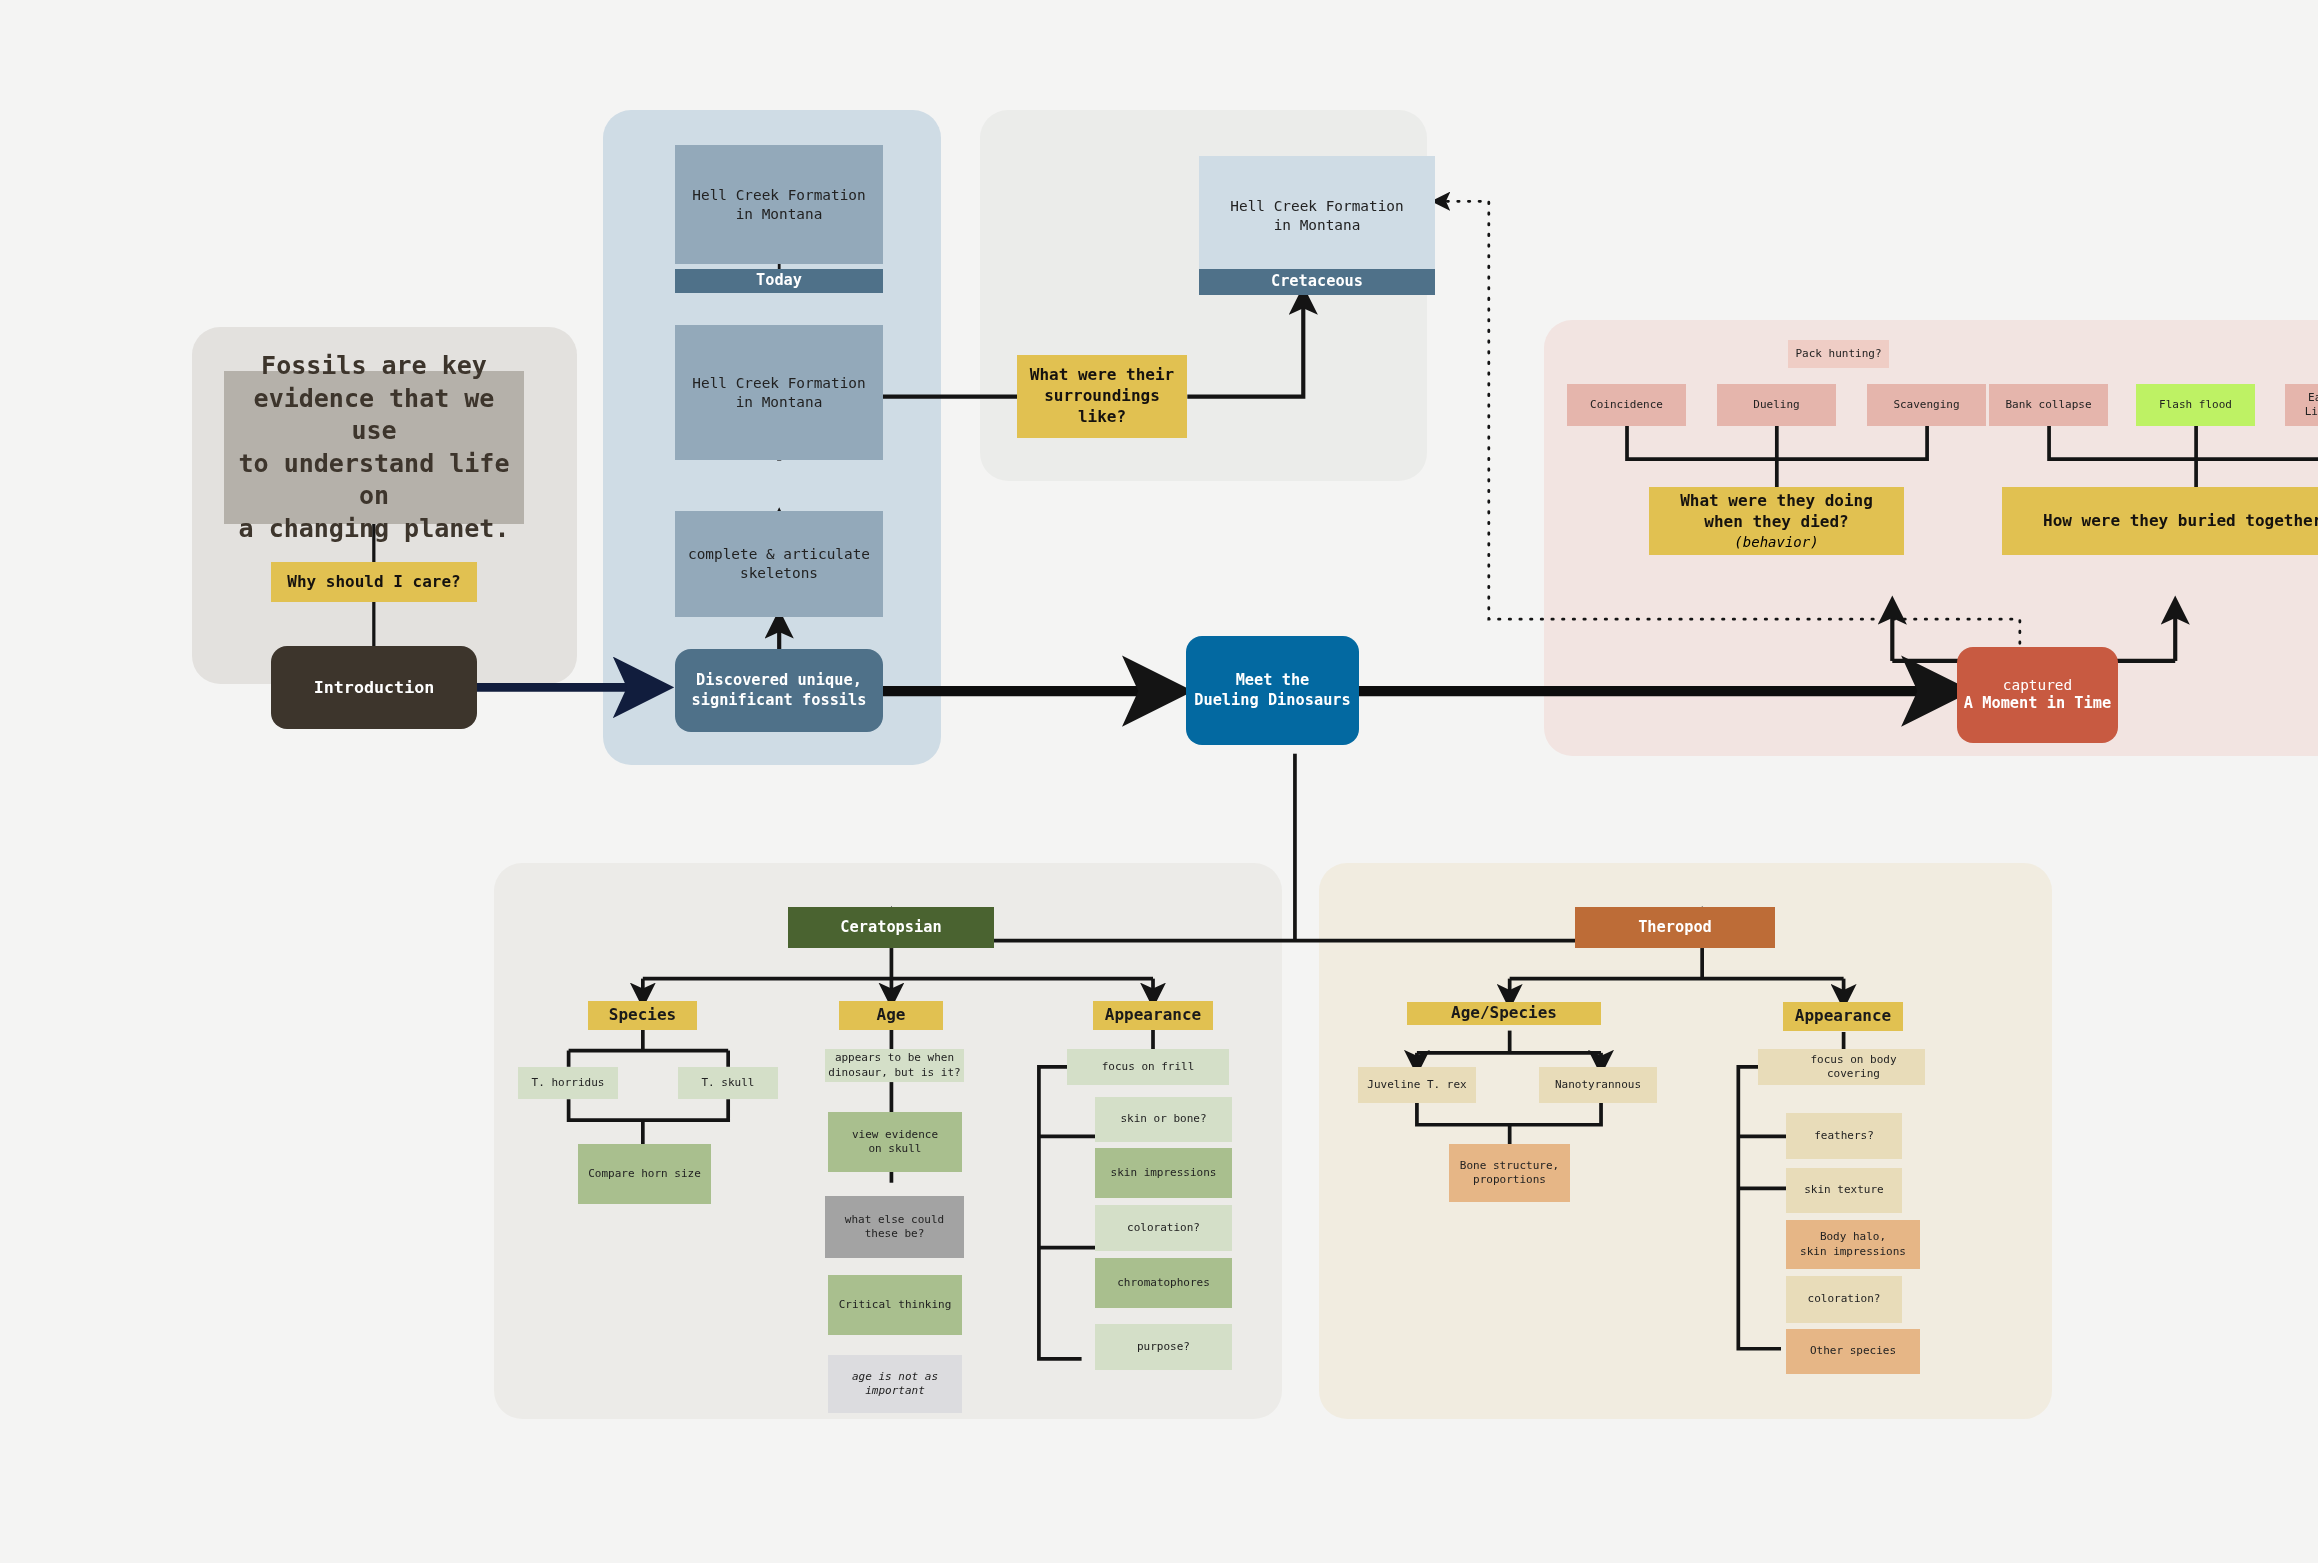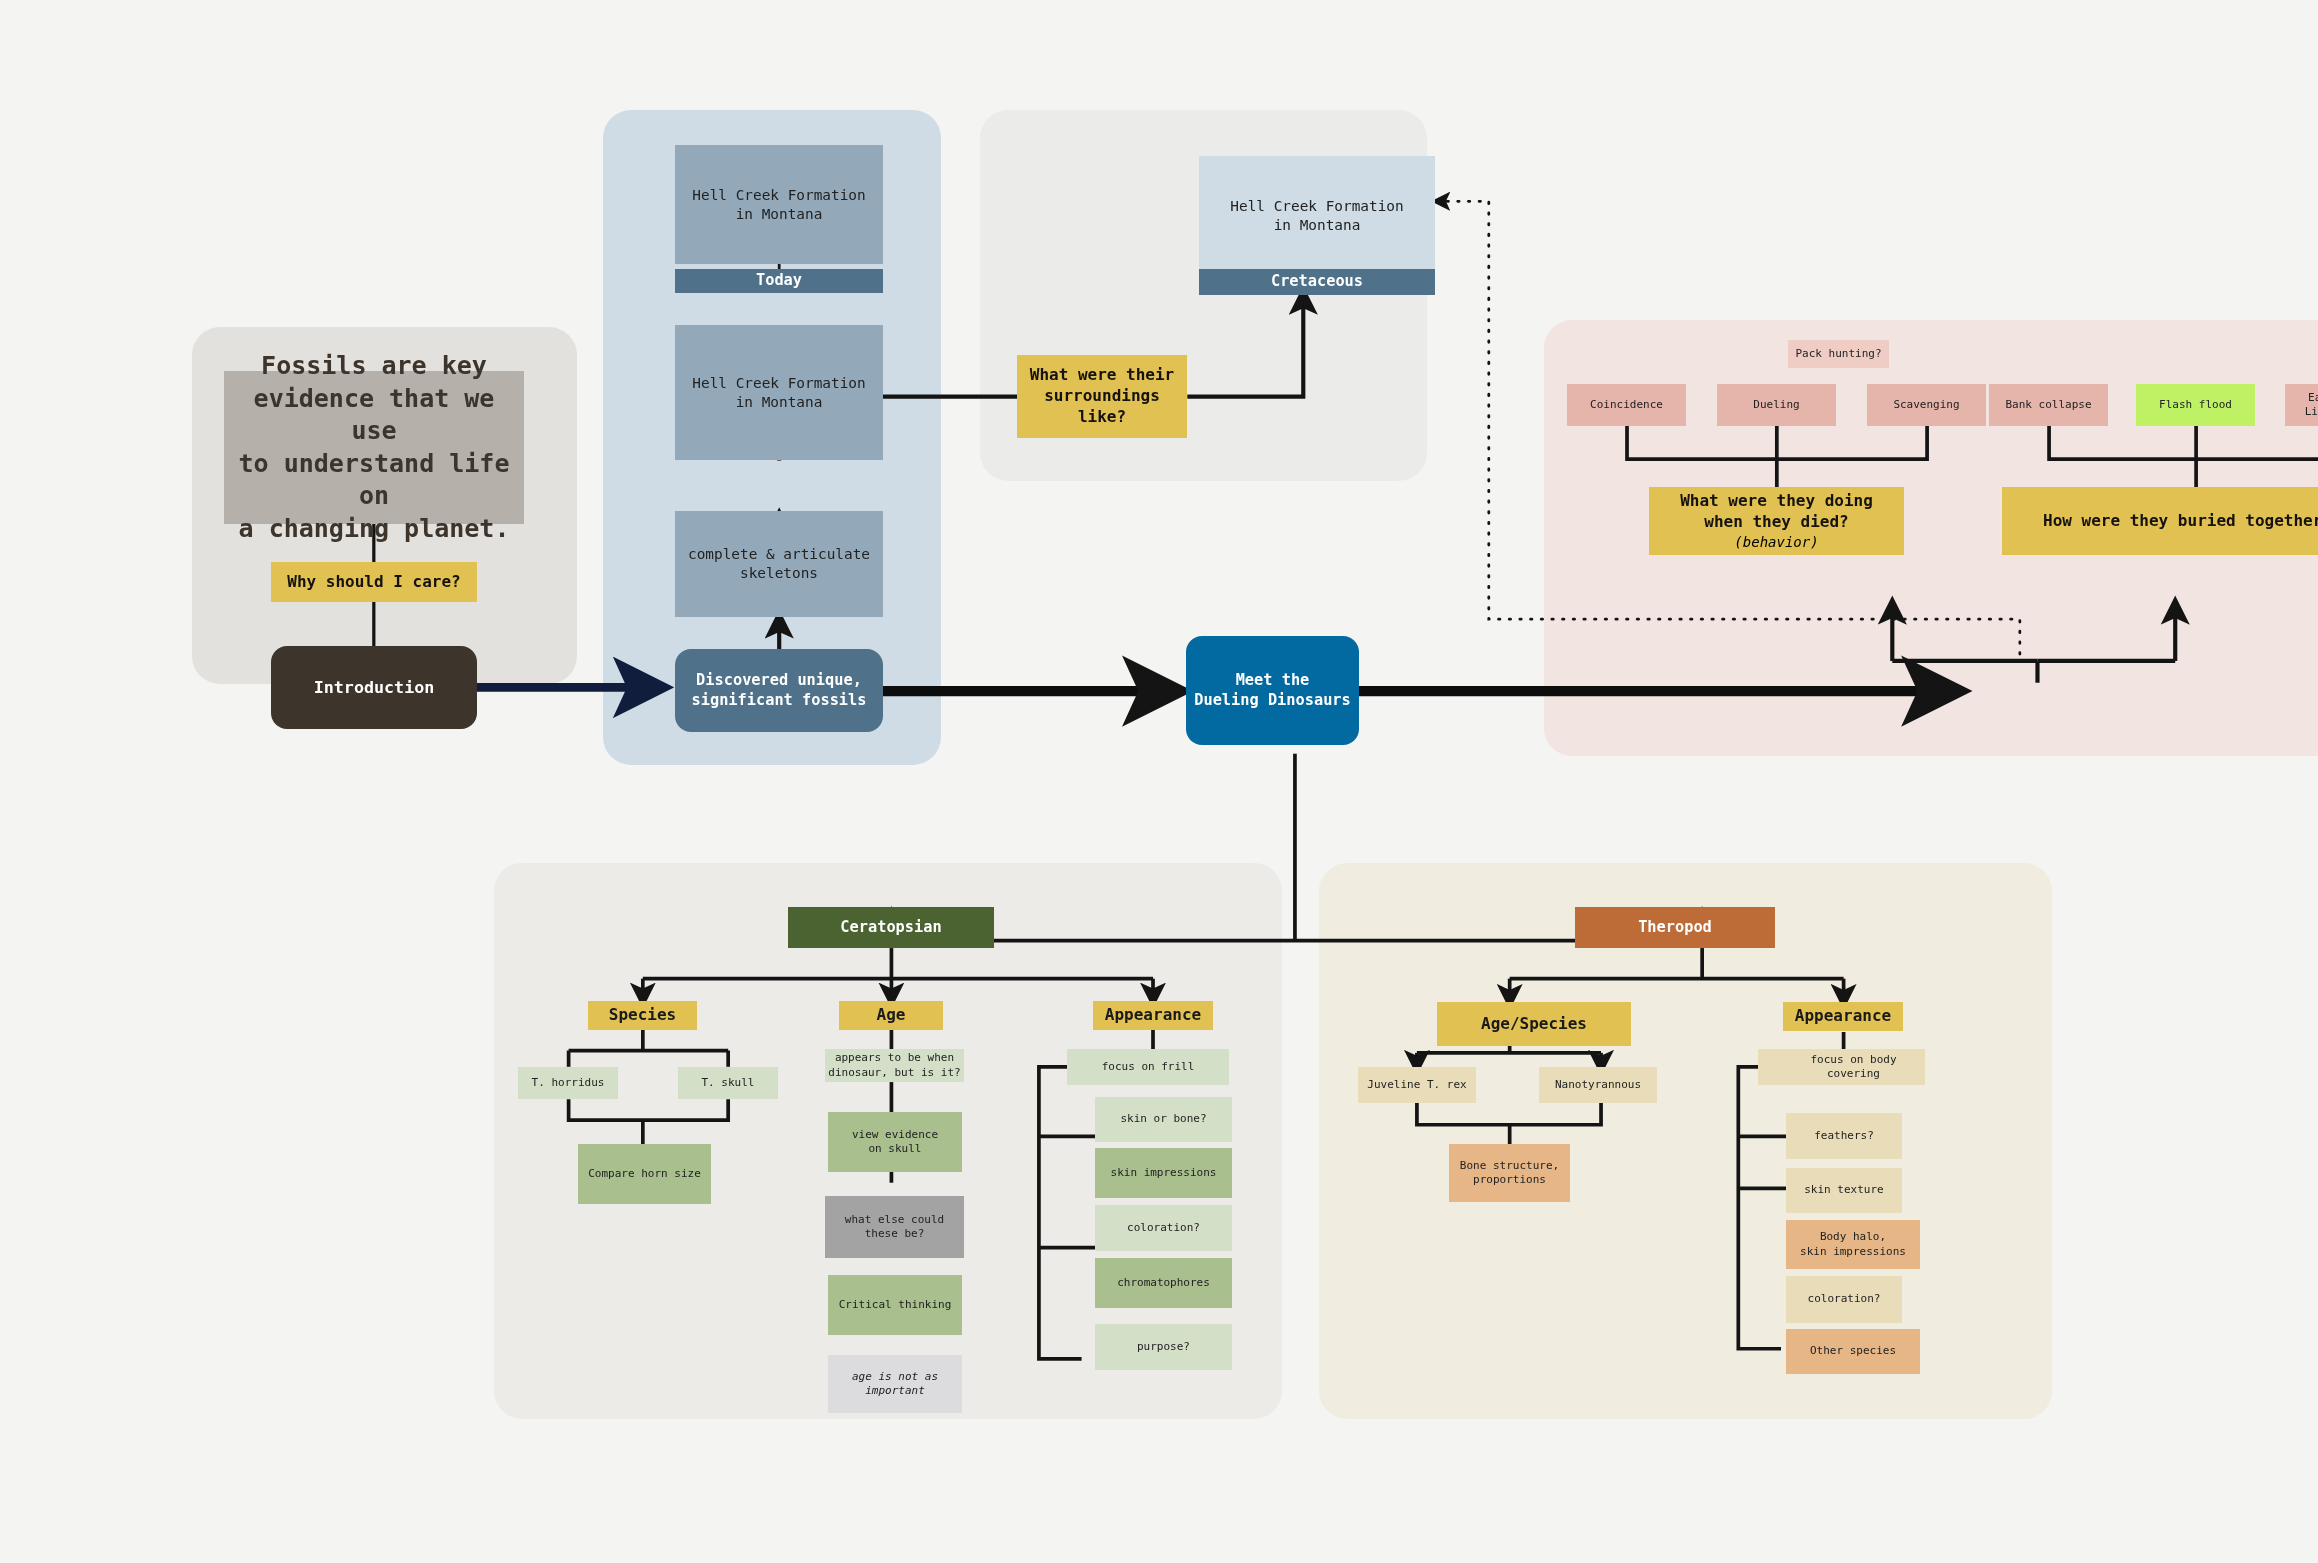--- a/index.html
+++ b/index.html
@@ -228,20 +228,24 @@
 
   <div class="node" style="left:1649px;top:487px;width:255px;height:68px;background:#e1c151;flex-direction:column;">
     <span class="t-yellowq" style="white-space:pre-line;">What were they doing
 when they died?</span>
     <span class="sub-it">(behavior)</span>
   </div>
   <div class="node" style="left:2002px;top:487px;width:371px;height:68px;background:#e1c151;">
     <span class="t-yellowq">How were they buried together?</span>
   </div>
 
+  <div class="node rnode" style="left:1957px;top:647px;width:161px;height:96px;background:#c85a41;flex-direction:column;">
+    <span style="font-size:14.4px;color:#ffffff;">captured</span>
+    <span class="t-white-md">A Moment in Time</span>
+  </div>
 
   <div class="node" style="left:788px;top:907px;width:206px;height:41px;background:#4a6330;">
     <span class="t-white-md">Ceratopsian</span>
   </div>
 
   <div class="node" style="left:588px;top:1001px;width:109px;height:29px;background:#e1c151;">
     <span class="t-hdr">Species</span>
   </div>
   <div class="node" style="left:518px;top:1067px;width:100px;height:32px;background:#d4dfc8;">
     <span class="t-dark-xs" style="white-space:pre-line;">T. horridus</span>
@@ -295,21 +299,21 @@
     <span class="t-dark-xs" style="white-space:pre-line;">chromatophores</span>
   </div>
   <div class="node" style="left:1095px;top:1324px;width:137px;height:46px;background:#d4dfc8;">
     <span class="t-dark-xs" style="white-space:pre-line;">purpose?</span>
   </div>
 
   <div class="node" style="left:1575px;top:907px;width:200px;height:41px;background:#bd6c37;">
     <span class="t-white-md">Theropod</span>
   </div>
 
-  <div class="node" style="left:1407px;top:1002px;width:194px;height:44px;background:#e1c151;margin-left:30px;">
+  <div class="node" style="left:1407px;top:1002px;width:194px;height:23px;background:#e1c151;">
     <span class="t-hdr">Age/Species</span>
   </div>
   <div class="node" style="left:1358px;top:1067px;width:118px;height:36px;background:#e8dcb9;">
     <span class="t-dark-xs" style="white-space:pre-line;">Juveline T. rex</span>
   </div>
   <div class="node" style="left:1539px;top:1067px;width:118px;height:36px;background:#e8dcb9;">
     <span class="t-dark-xs" style="white-space:pre-line;">Nanotyrannous</span>
   </div>
   <div class="node" style="left:1449px;top:1144px;width:121px;height:58px;background:#e6b686;">
     <span class="t-dark-xs" style="white-space:pre-line;">Bone structure,

